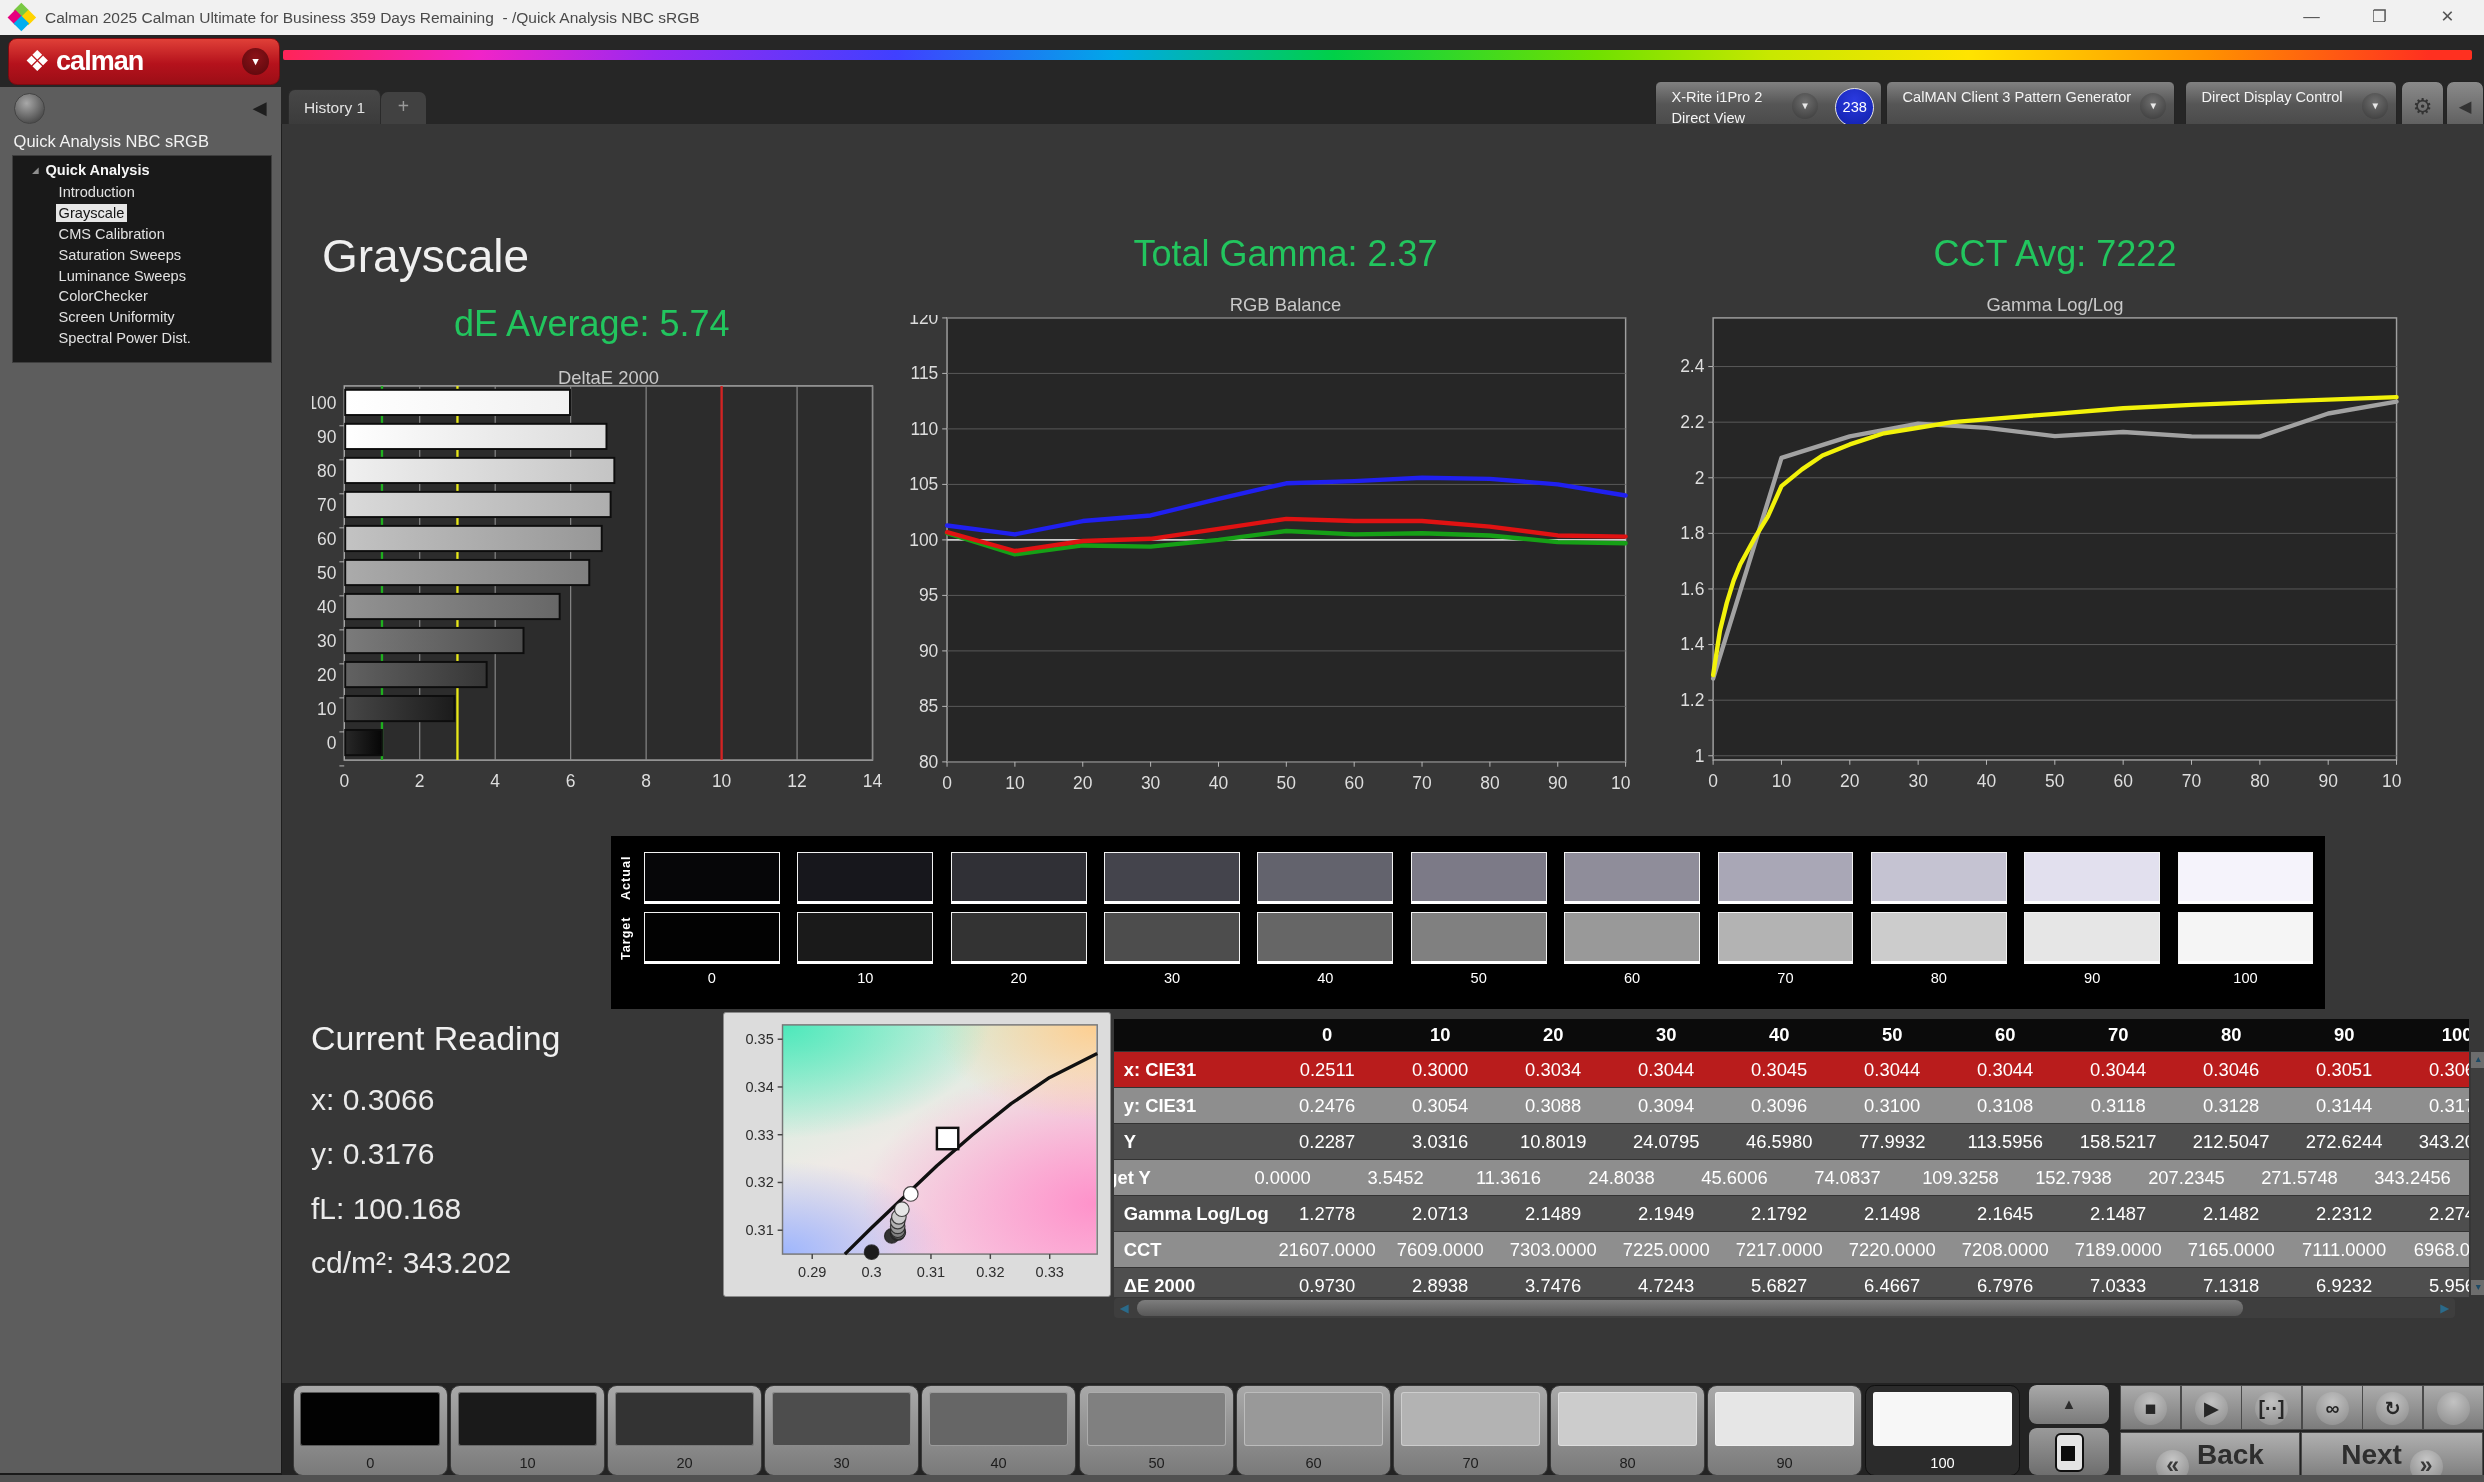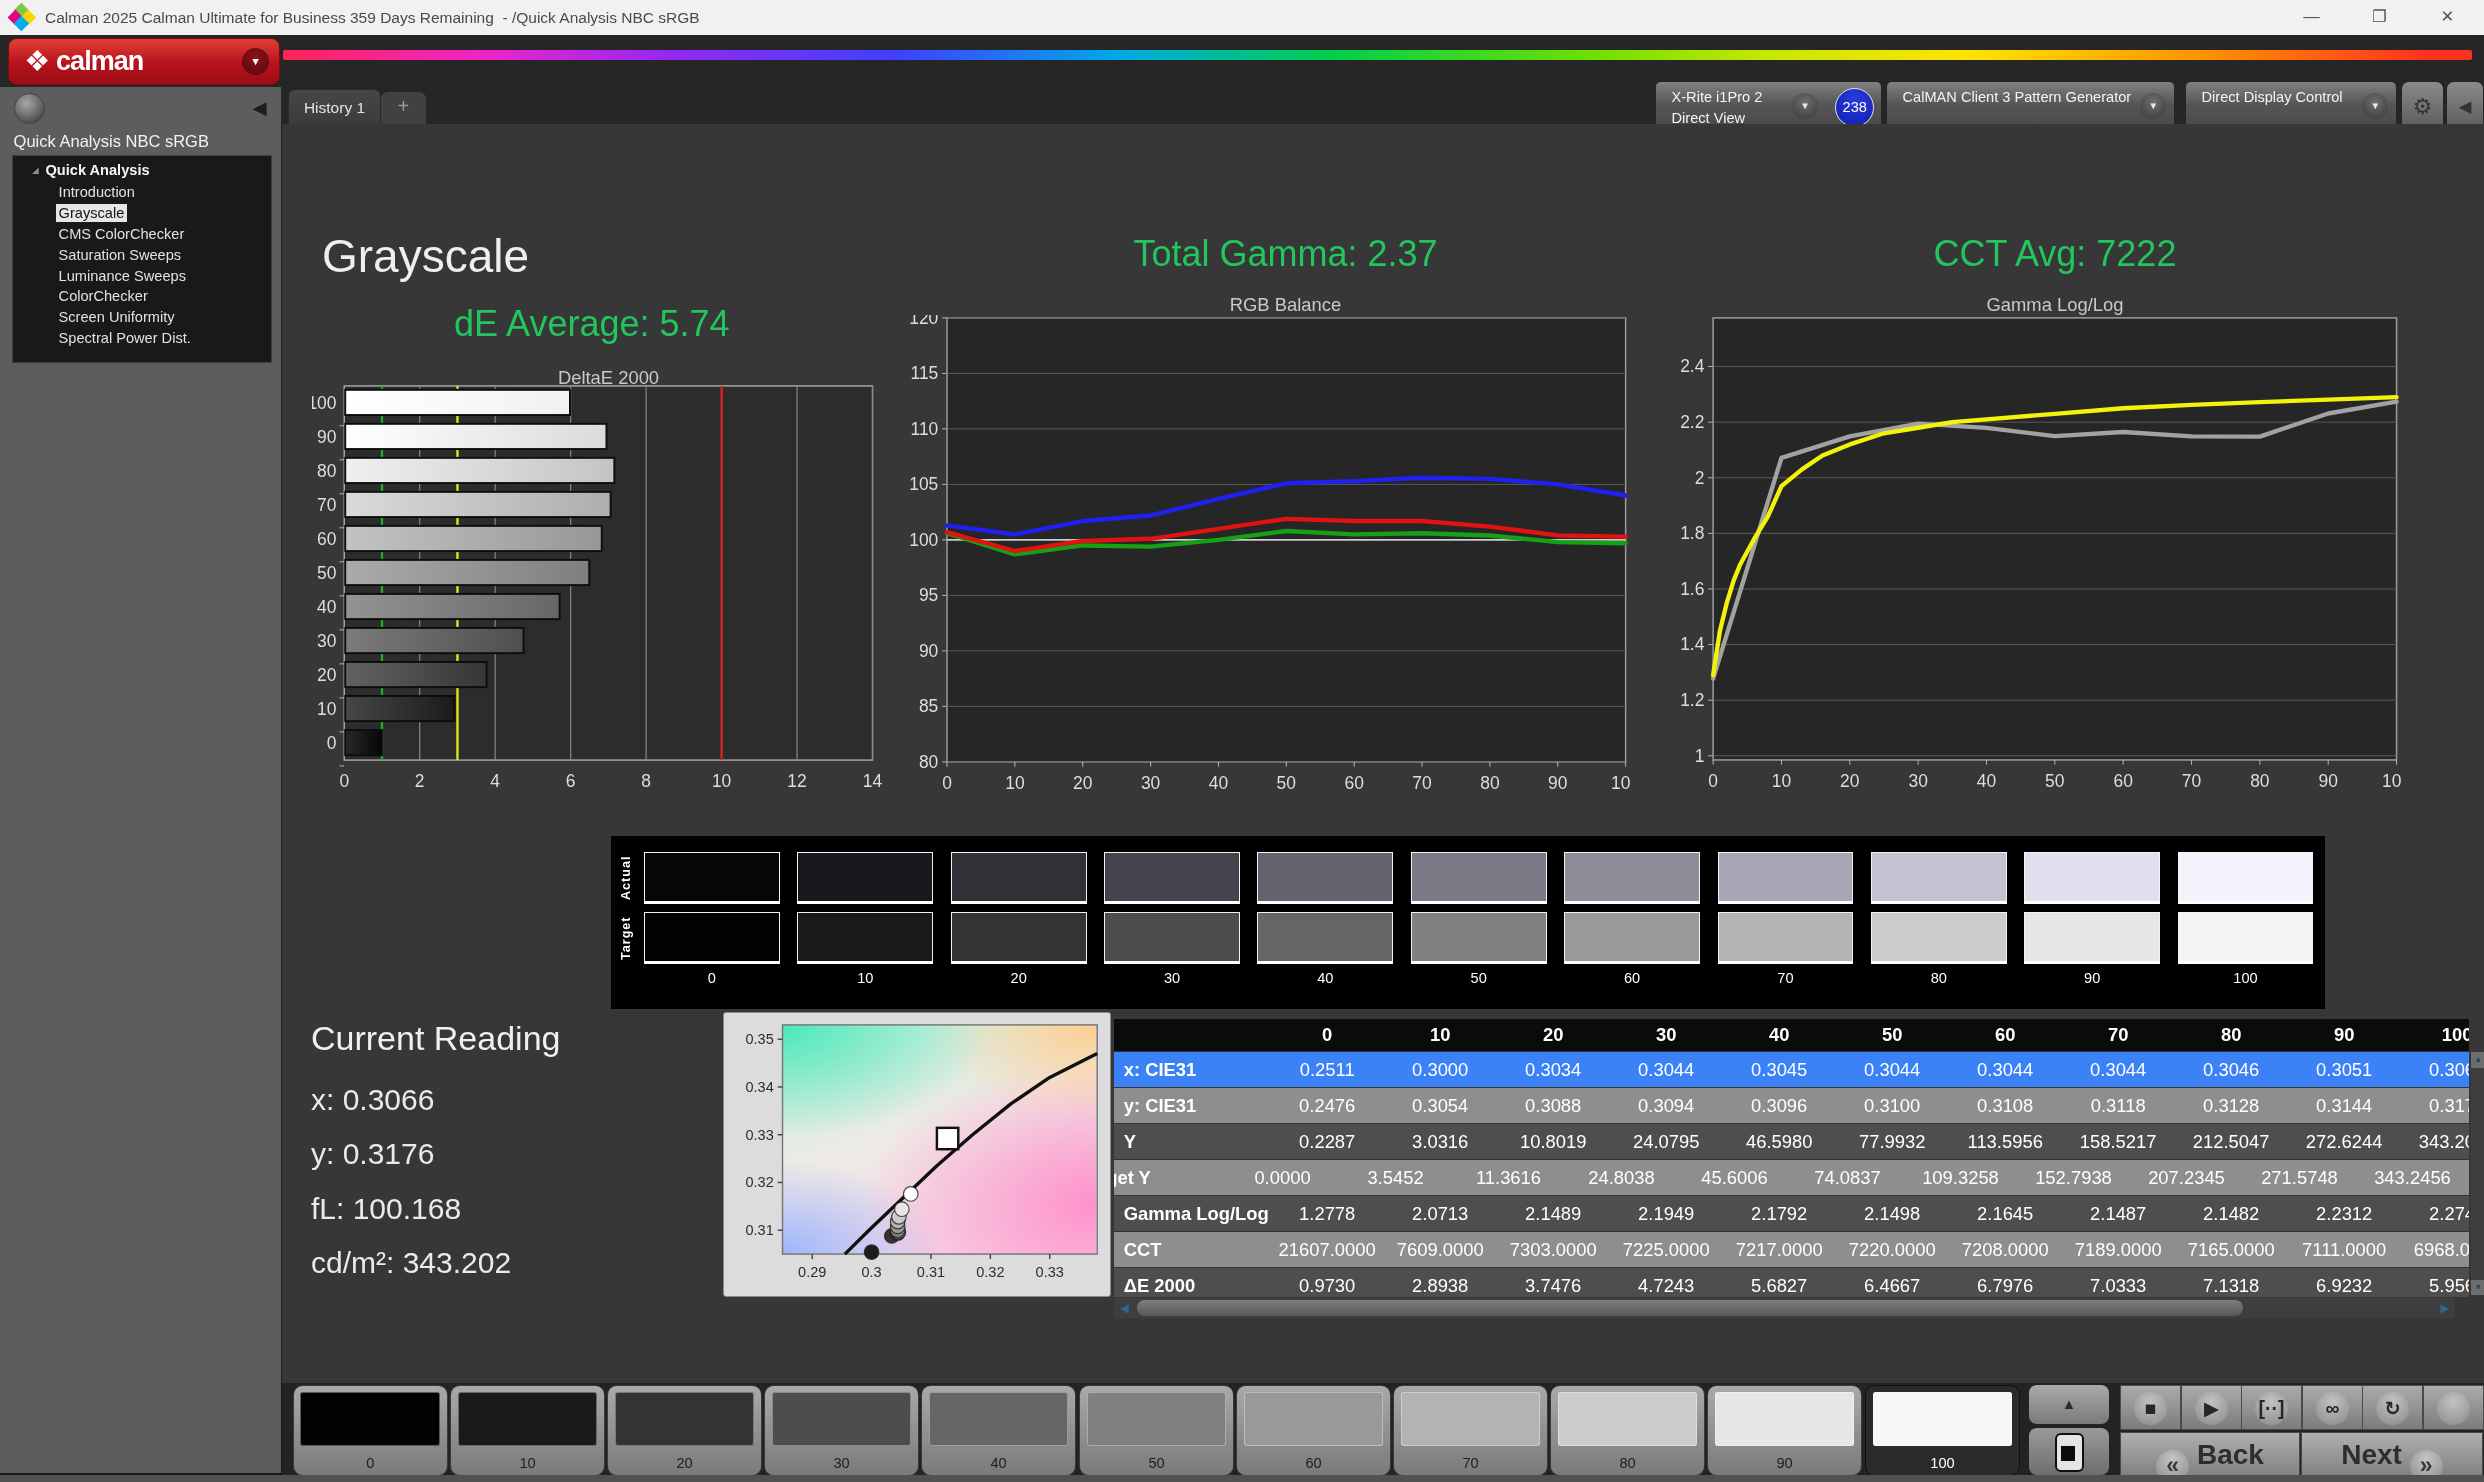--- a/index.html
+++ b/index.html
@@ -191,21 +191,21 @@
 
 <div class="abs" id="sidebar">
   <div class="abs" id="sidebar-orb"></div>
   <div class="abs" id="sidebar-collapse">◀</div>
   <div class="abs" id="sidebar-title">Quick Analysis NBC sRGB</div>
   <div class="abs" id="tree-panel">
     <div class="tree-root"><span class="tree-expander">◢</span><span>Quick Analysis</span></div>
     <div id="tree-items">
         <div class="tree-item" style="top: 27px;">Introduction</div>
         <div class="tree-item sel" style="top: 48px;">Grayscale</div>
-        <div class="tree-item" style="top: 69px;">CMS ColorChecker</div>
+        <div class="tree-item" style="top: 69px;">CMS Calibration</div>
         <div class="tree-item" style="top: 90px;">Saturation Sweeps</div>
         <div class="tree-item" style="top: 111px;">Luminance Sweeps</div>
         <div class="tree-item" style="top: 131px;">ColorChecker</div>
         <div class="tree-item" style="top: 152px;">Screen Uniformity</div>
         <div class="tree-item" style="top: 173px;">Spectral Power Dist.</div>
       </div>
   </div>
 </div>
 
 <div class="abs" id="content"></div>
@@ -523,21 +523,21 @@
       <div class="cell">20</div>
       <div class="cell">30</div>
       <div class="cell">40</div>
       <div class="cell">50</div>
       <div class="cell">60</div>
       <div class="cell">70</div>
       <div class="cell">80</div>
       <div class="cell">90</div>
       <div class="cell">100</div>
     </div>
-    <div class="trow" style="background: #3b82f6; border-top: 1px solid rgb(51, 51, 51);">
+    <div class="trow" style="background: #b91c1c; border-top: 1px solid rgb(51, 51, 51);">
       <div class="lbl">x: CIE31</div>
       <div class="cell">0.2511</div>
       <div class="cell">0.3000</div>
       <div class="cell">0.3034</div>
       <div class="cell">0.3044</div>
       <div class="cell">0.3045</div>
       <div class="cell">0.3044</div>
       <div class="cell">0.3044</div>
       <div class="cell">0.3044</div>
       <div class="cell">0.3046</div>

